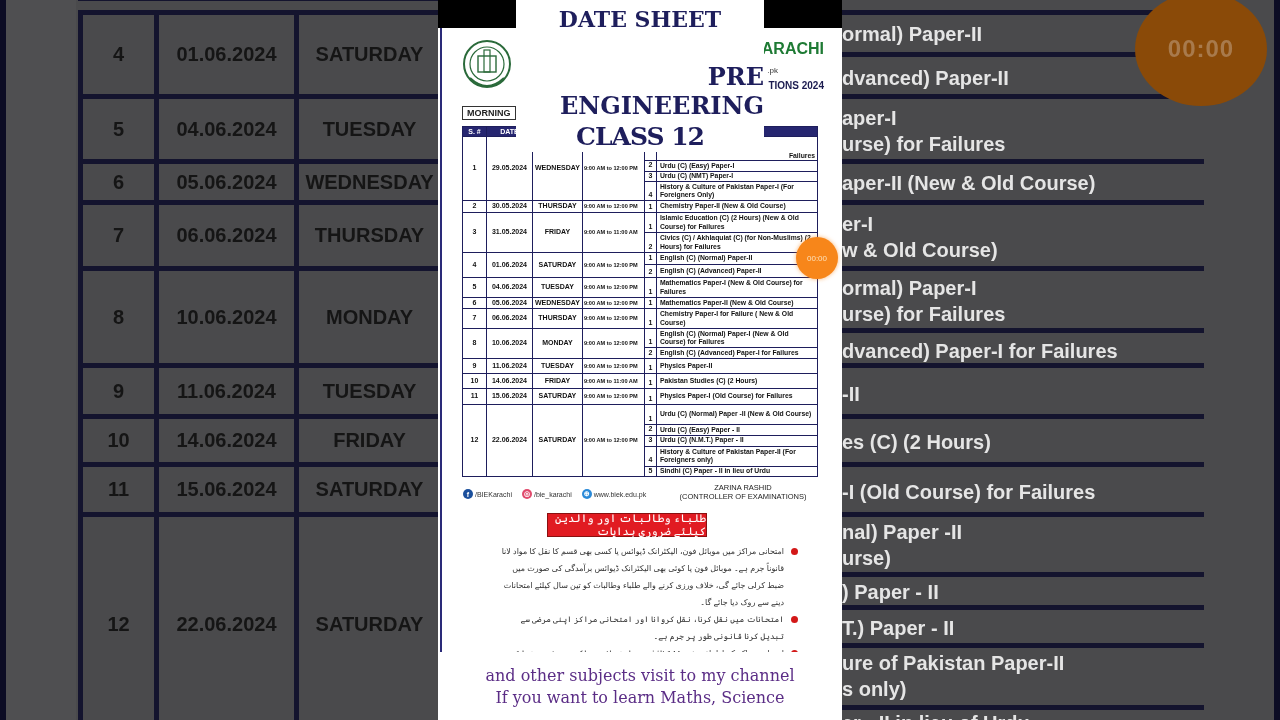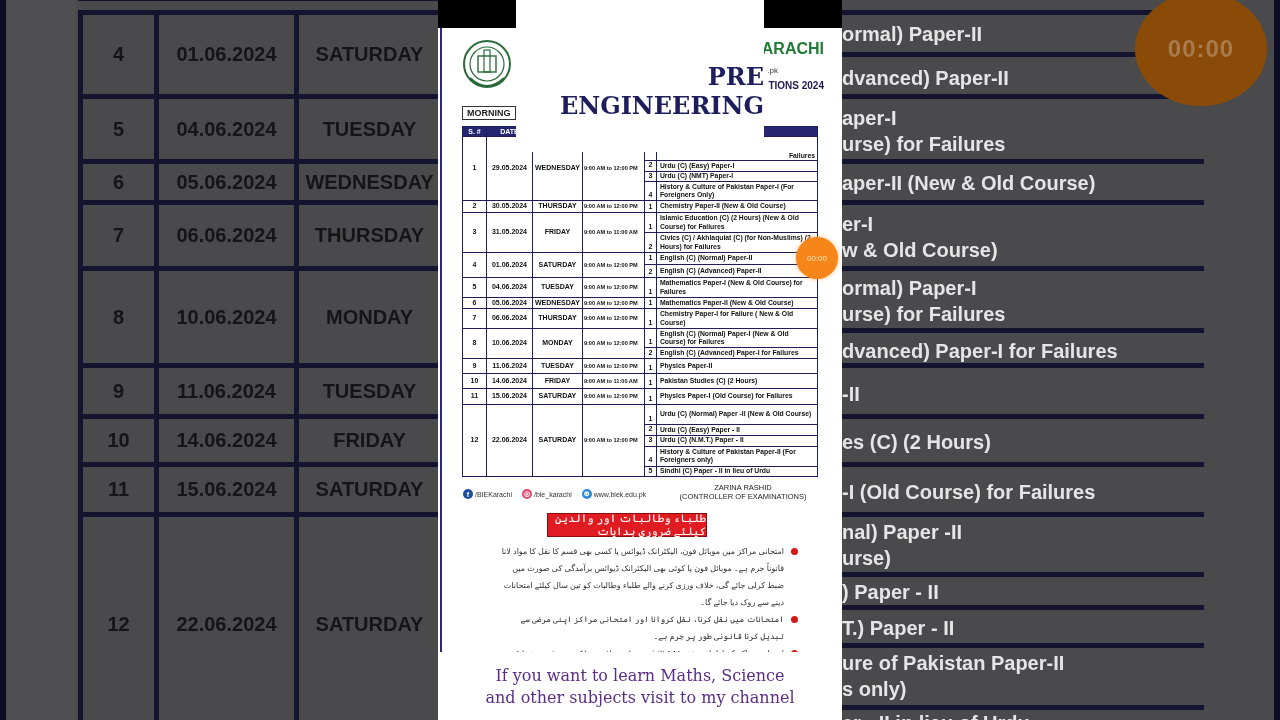--- a/index.html
+++ b/index.html
@@ -384,22 +384,24 @@
 
   <div class="urdu-banner">طلباء وطالبات اور والدین کیلئے ضروری ہدایات</div>
   <div class="urdu-list">
     <div class="urdu-item"><span class="bullet"></span><span>امتحانی مراکز میں موبائل فون، الیکٹرانک ڈیوائس یا کسی بھی قسم کا نقل کا مواد لانا قانوناً جرم ہے۔ موبائل فون یا کوئی بھی الیکٹرانک ڈیوائس برآمدگی کی صورت میں ضبط کرلی جائے گی، خلاف ورزی کرنے والے طلباء وطالبات کو تین سال کیلئے امتحانات دینے سے روک دیا جائے گا۔</span></div>
     <div class="urdu-item"><span class="bullet"></span><span>امتحانات میں نقل کرنا، نقل کروانا اور امتحانی مراکز اپنی مرضی سے تبدیل کرنا قانونی طور پر جرم ہے۔</span></div>
     <div class="urdu-item"><span class="bullet"></span><span>امتحانی مراکز کے اطراف دفعہ 144 نافذ ہے۔ امتحانی مراکز میں غیر متعلقہ افراد کا داخلہ قطعاً ممنوع ہے۔</span></div>
     <div class="urdu-item"><span class="bullet"></span><span>اصل امیدوار کی جگہ دوسرے شخص کا امتحان دینا ناقابل معافی جرم ہے۔ ایسے شخص کو قانون کے مطابق سزا دی جائے گی۔</span></div>
   </div>
 
   <div class="title-card">
+    <div class="title-line t1">DATE SHEET</div>
     <div class="title-line t2">PRE ENGINEERING</div>
+    <div class="title-line t3">CLASS 12</div>
   </div>
 
   <div class="timer">00:00</div>
 
   <div class="promo">
+    <div>and other subjects visit to my channel</div>
     <div>If you want to learn Maths, Science</div>
-    <div>and other subjects visit to my channel</div>
   </div>
 </div>
 
 </body></html>

